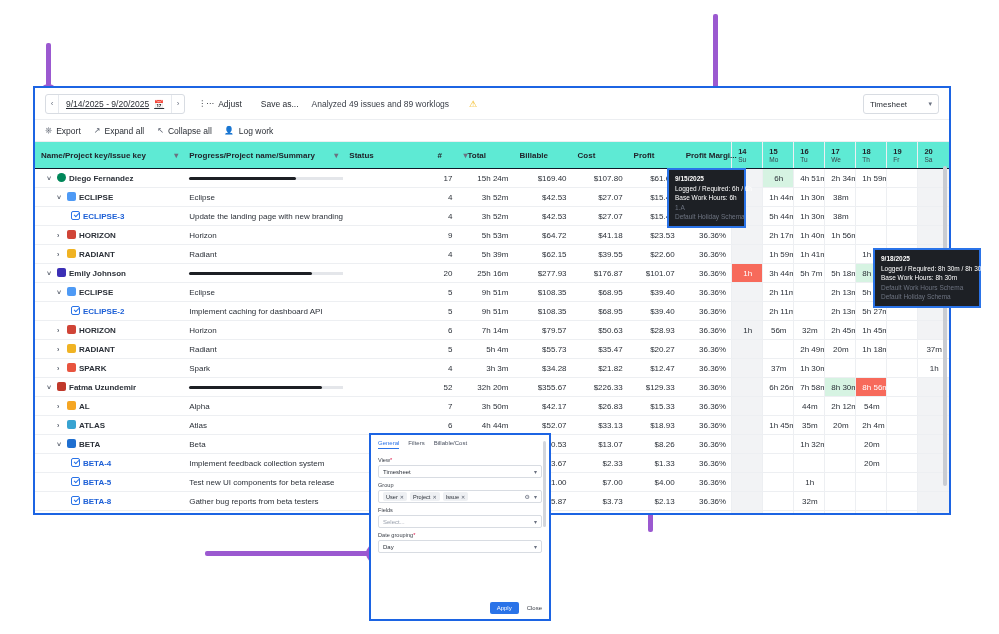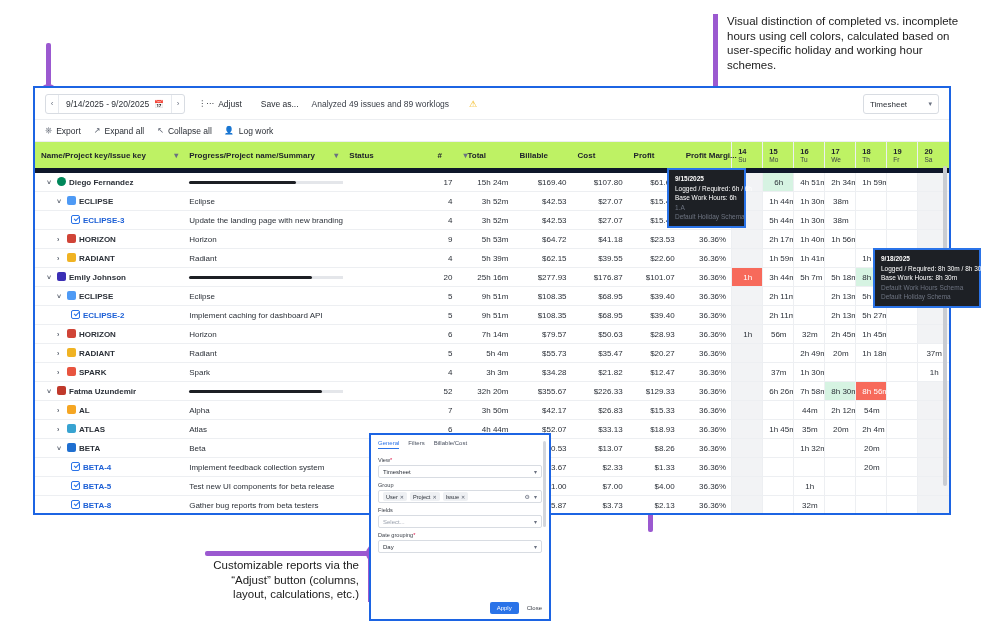--- a/index.html
+++ b/index.html
@@ -67,21 +67,21 @@
     height: 20px; font-size: 8.5px; color: #2b2f36;
     overflow: hidden;
   }
   .dg-arrow {
     width: 13px; height: 100%;
     display: flex; align-items: center; justify-content: center;
     color: #6a7180; font-size: 8px;
     border-right: 1px solid #e6e9ee;
   }
   .dg-arrow.right { border-right: none; border-left: 1px solid #e6e9ee; }
-  .dg-text { padding: 0 7px; display: flex; align-items: flex-end; gap: 5px; white-space: nowrap; }
+  .dg-text { padding: 0 7px; display: flex; align-items: flex-end; gap: 5px; white-space: nowrap; text-decoration: underline; }
   .tb-btn {
     display: flex; align-items: center; gap: 4px;
     font-size: 8.5px; color: #2b2f36;
     padding: 2px 6px; border-radius: 3px; cursor: pointer;
     white-space: nowrap;
   }
   .tb-note { font-size: 8.5px; color: #3a3f48; display: flex; align-items: flex-start; gap: 20px; }
   .view-select {
     position: absolute; right: 10px; top: 6px;
     width: 76px; height: 20px;
@@ -100,22 +100,22 @@
     display: flex; align-items: center; gap: 4px;
     font-size: 8.5px; color: #2b2f36; cursor: pointer; white-space: nowrap;
   }
 
   
   .tbl-wrap { position: relative; width: 100%; height: 373px; }
   table.rep { border-collapse: collapse; width: 914px; table-layout: fixed; }
   table.rep th {
     font-size: 8px; font-weight: bold; color: #20242b;
     text-align: left; padding: 5px 5px 5px 6px;
-    border-bottom: 5px solid #0f172a;
-    background: #bef264; white-space: nowrap;
+    border-bottom: 1px solid #0f172a;
+    background: #5eead4; white-space: nowrap;
     vertical-align: middle;
   }
   table.rep td {
     font-size: 8px; color: #2b3038;
     padding: 4px 5px 4px 6px;
     border-bottom: 1px solid #edeff2;
     height: 17px; white-space: nowrap; overflow: hidden;
   }
   th.num, td.num { text-align: right; padding-right: 8px; }
   th.day, td.day { text-align: center; padding: 4px 2px; border-left: 1px solid #edeff2; }
@@ -217,27 +217,21 @@
   }
 
   .tri { font-size: 8px; }
 </style>
 </head>
 <body>
 
 <div id="root">
 
 
-  <div class="anno" style="left:713px; top:14px; width:258px;">
-    <span>Visual distinction of completed vs. incomplete hours using cell colors, calculated based on user-specific holiday and working hour schemes.</span>
-  </div>
-
-  <div class="anno anno-right noborder" style="left:205px; top:558px; width:168px; border-right:5px solid #9b59d0; padding-right:9px;">
-    <span>Customizable reports via the “Adjust” button (columns, layout, calculations, etc.)</span>
-  </div>
+
 
 
   <div class="leader-v" style="left:46px; top:43px; height:43px;"></div>
   <div class="dot" style="left:39px; top:84px;"></div>
 
   <div class="leader-v" style="left:713px; top:14px; height:149px;"></div>
   <div class="dot" style="left:706px; top:158px;"></div>
 
   <div class="leader" style="left:205px; top:551px; width:170px;"></div>
   <div class="dot" style="left:366px; top:544px;"></div>

